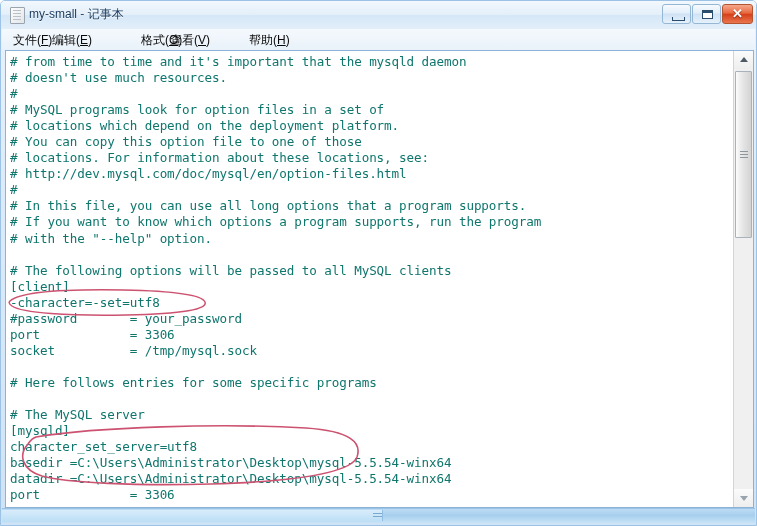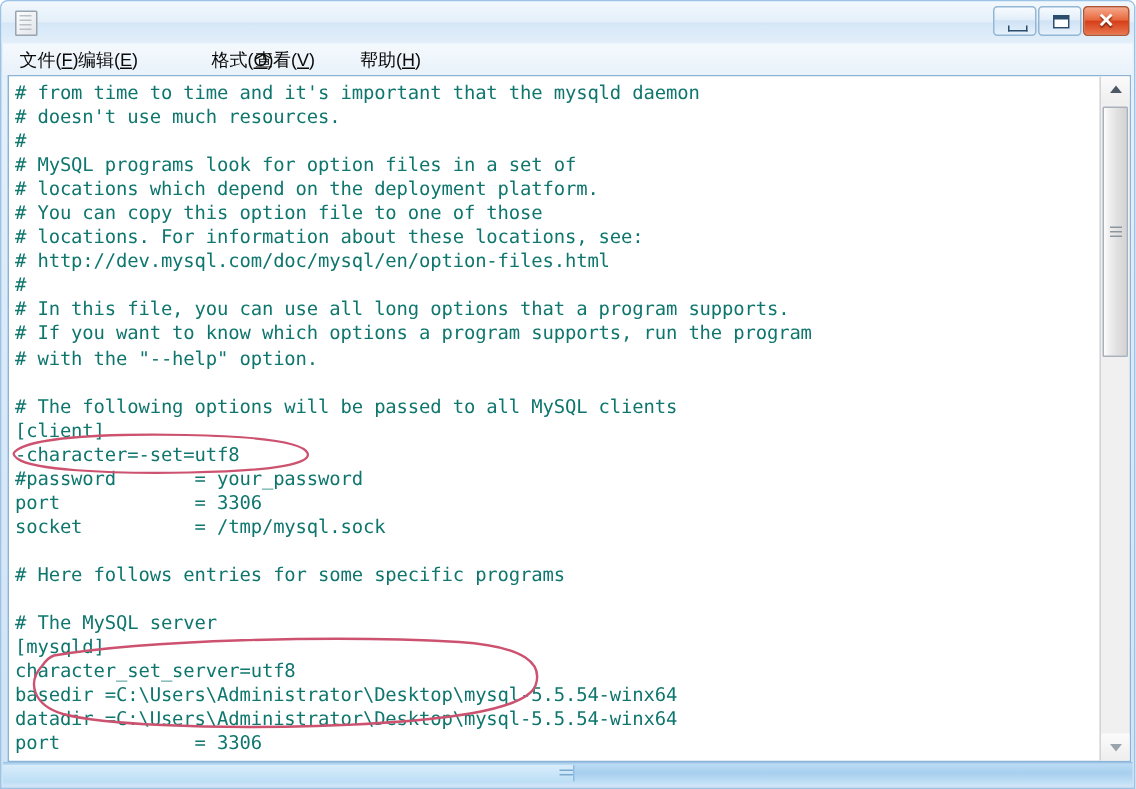--- a/index.html
+++ b/index.html
@@ -236,38 +236,39 @@
     box-shadow: 0 3px 0 #7aa9cf;
   }
 </style>
 </head>
 <body>
 
 <div id="window">
 
   <div id="titlebar">
     <div id="title-icon"></div>
+    <div id="title-text">my-small - 记事本</div>
 
     <div class="winbtn" id="btn-min">
       <span class="glyph"></span>
     </div>
     <div class="winbtn" id="btn-max">
       <span class="glyph"></span>
     </div>
     <div class="winbtn" id="btn-close">
       <span class="glyph">✕</span>
     </div>
   </div>
 
   <div id="menubar">
     <div class="menu-item" style="left:6px"><span class="mn">文件</span>(<span class="mk">F</span>)</div>
     <div class="menu-item" style="left:45px"><span class="mn">编辑</span>(<span class="mk">E</span>)</div>
     <div class="menu-item" style="left:134px"><span class="mn">格式</span>(<span class="mk">O</span>)</div>
     <div class="menu-item" style="left:163px"><span class="mn">查看</span>(<span class="mk">V</span>)</div>
-    <div class="menu-item" style="left:233px"><span class="mn">帮助</span>(<span class="mk">H</span>)</div>
+    <div class="menu-item" style="left:242px"><span class="mn">帮助</span>(<span class="mk">H</span>)</div>
   </div>
 
   <div id="editor-frame">
 
     <div id="text-area">
       <pre id="text-content"># from time to time and it's important that the mysqld daemon
 # doesn't use much resources.
 #
 # MySQL programs look for option files in a set of
 # locations which depend on the deployment platform.

